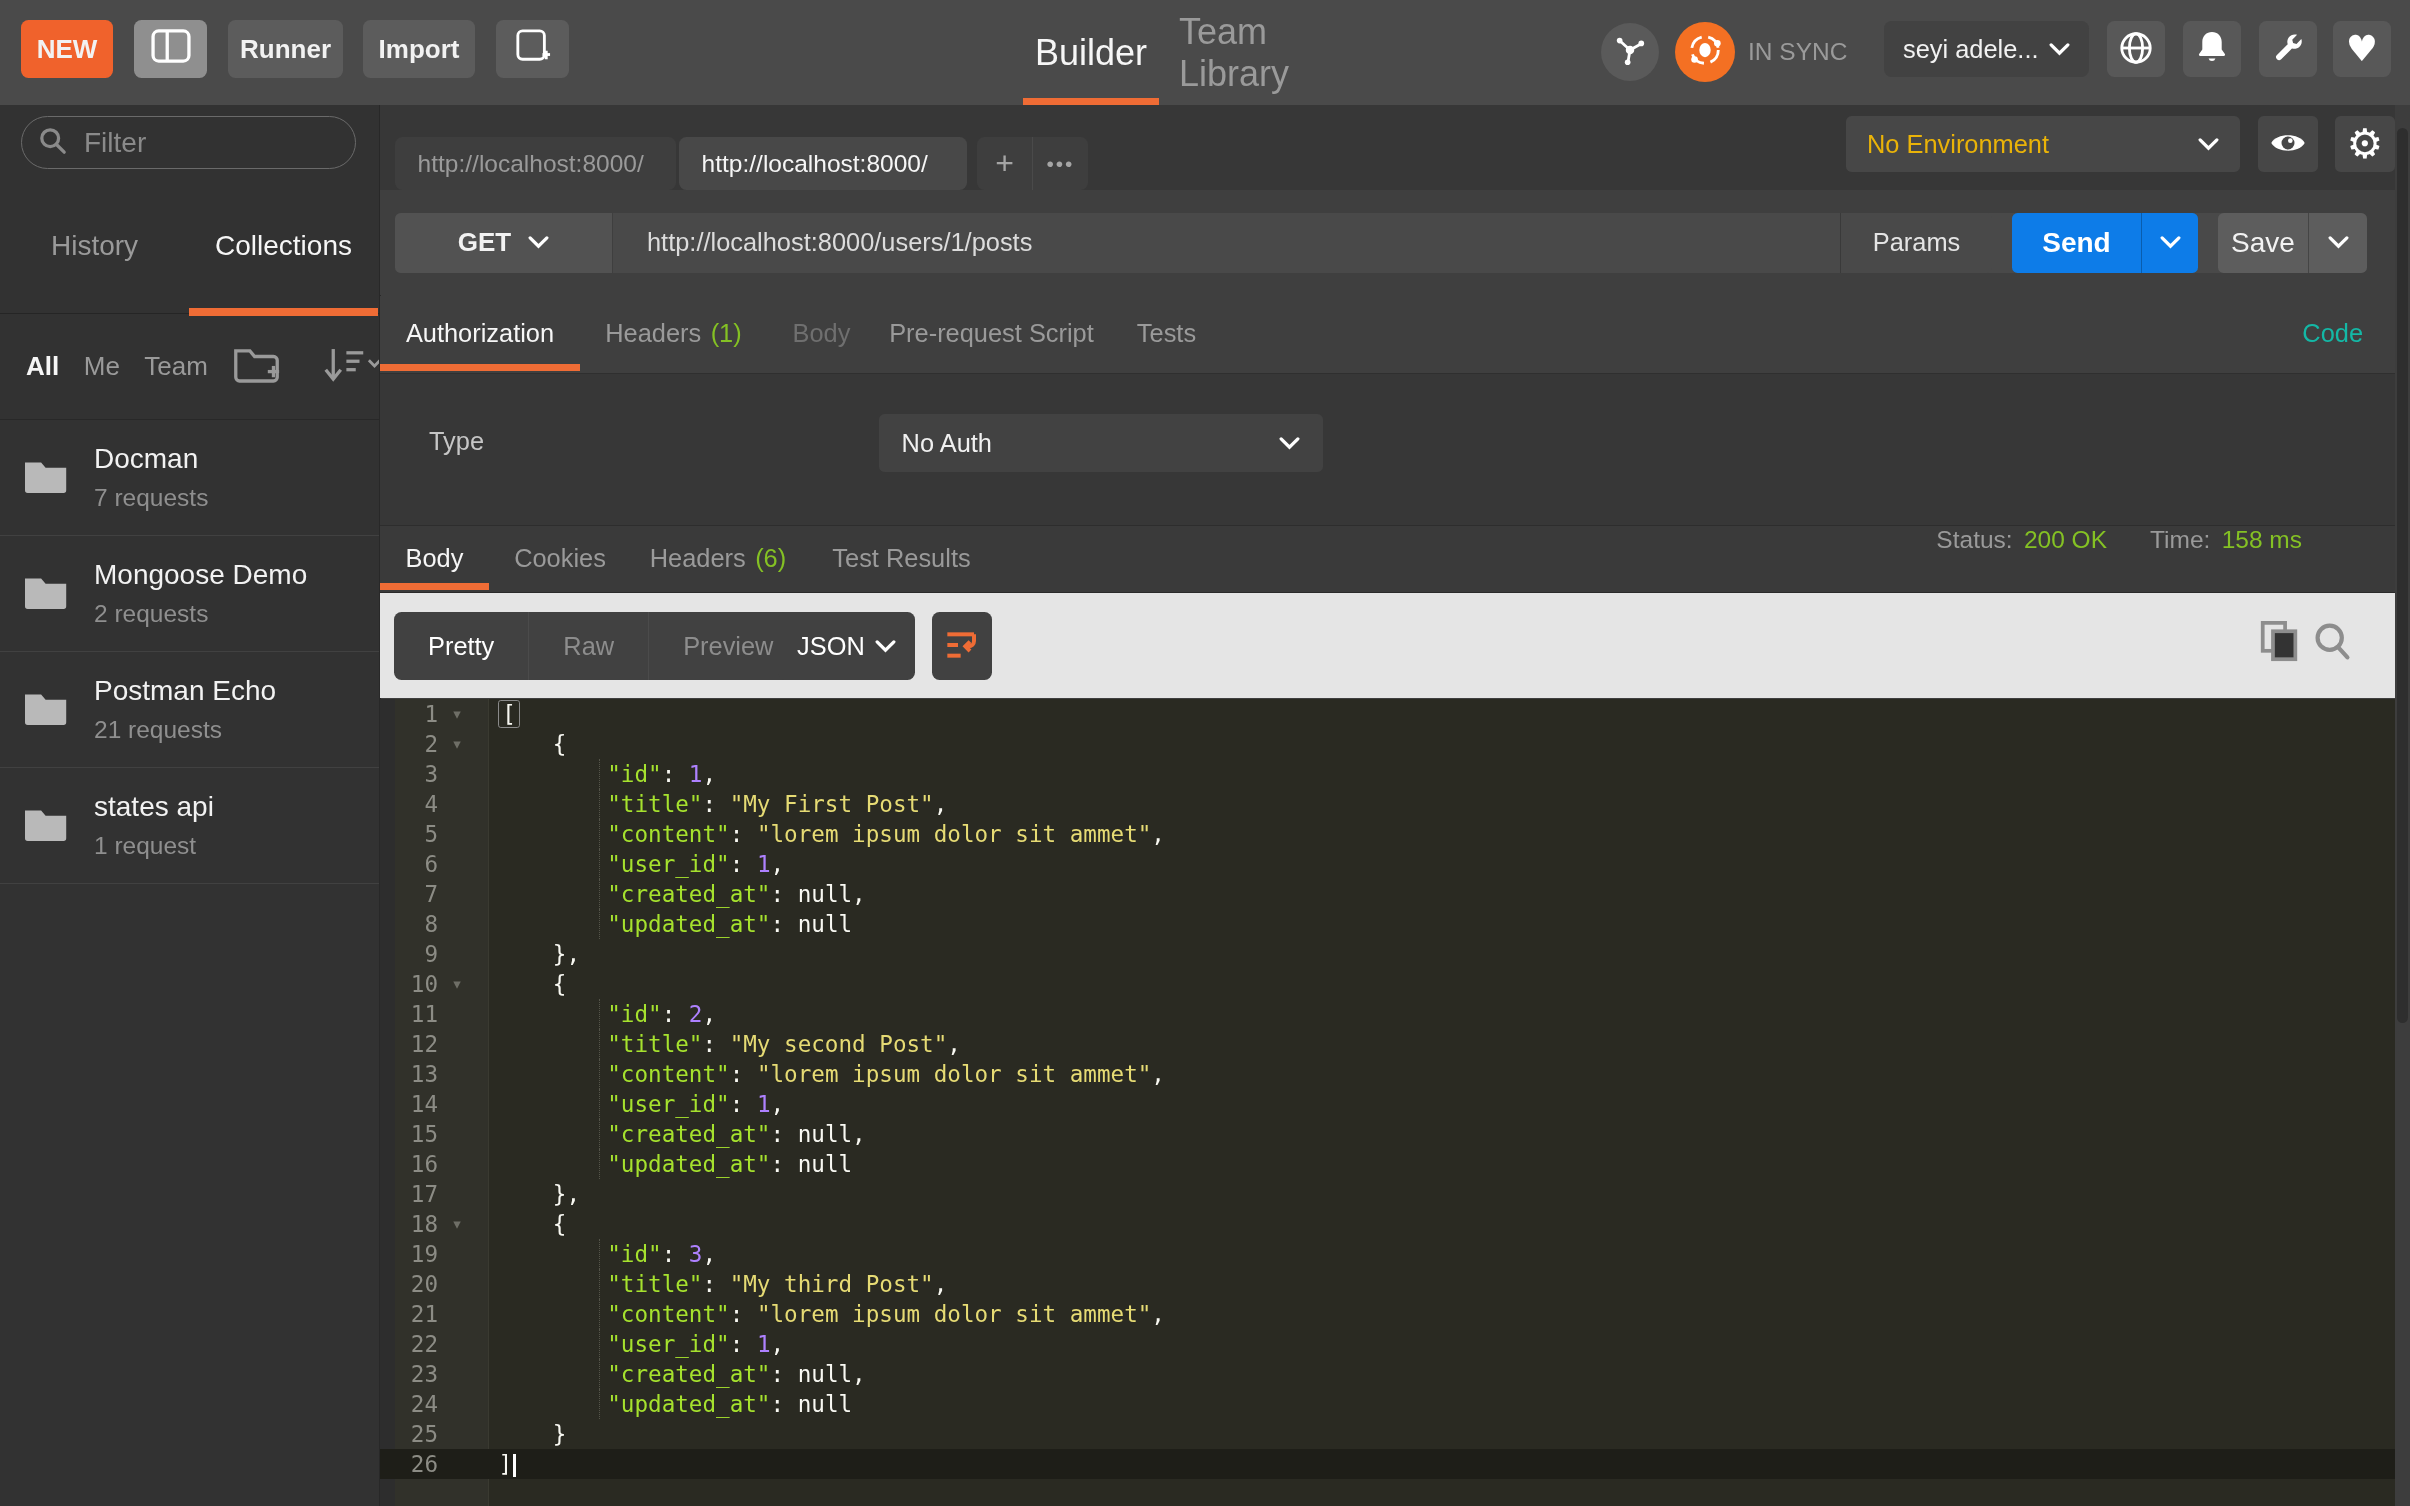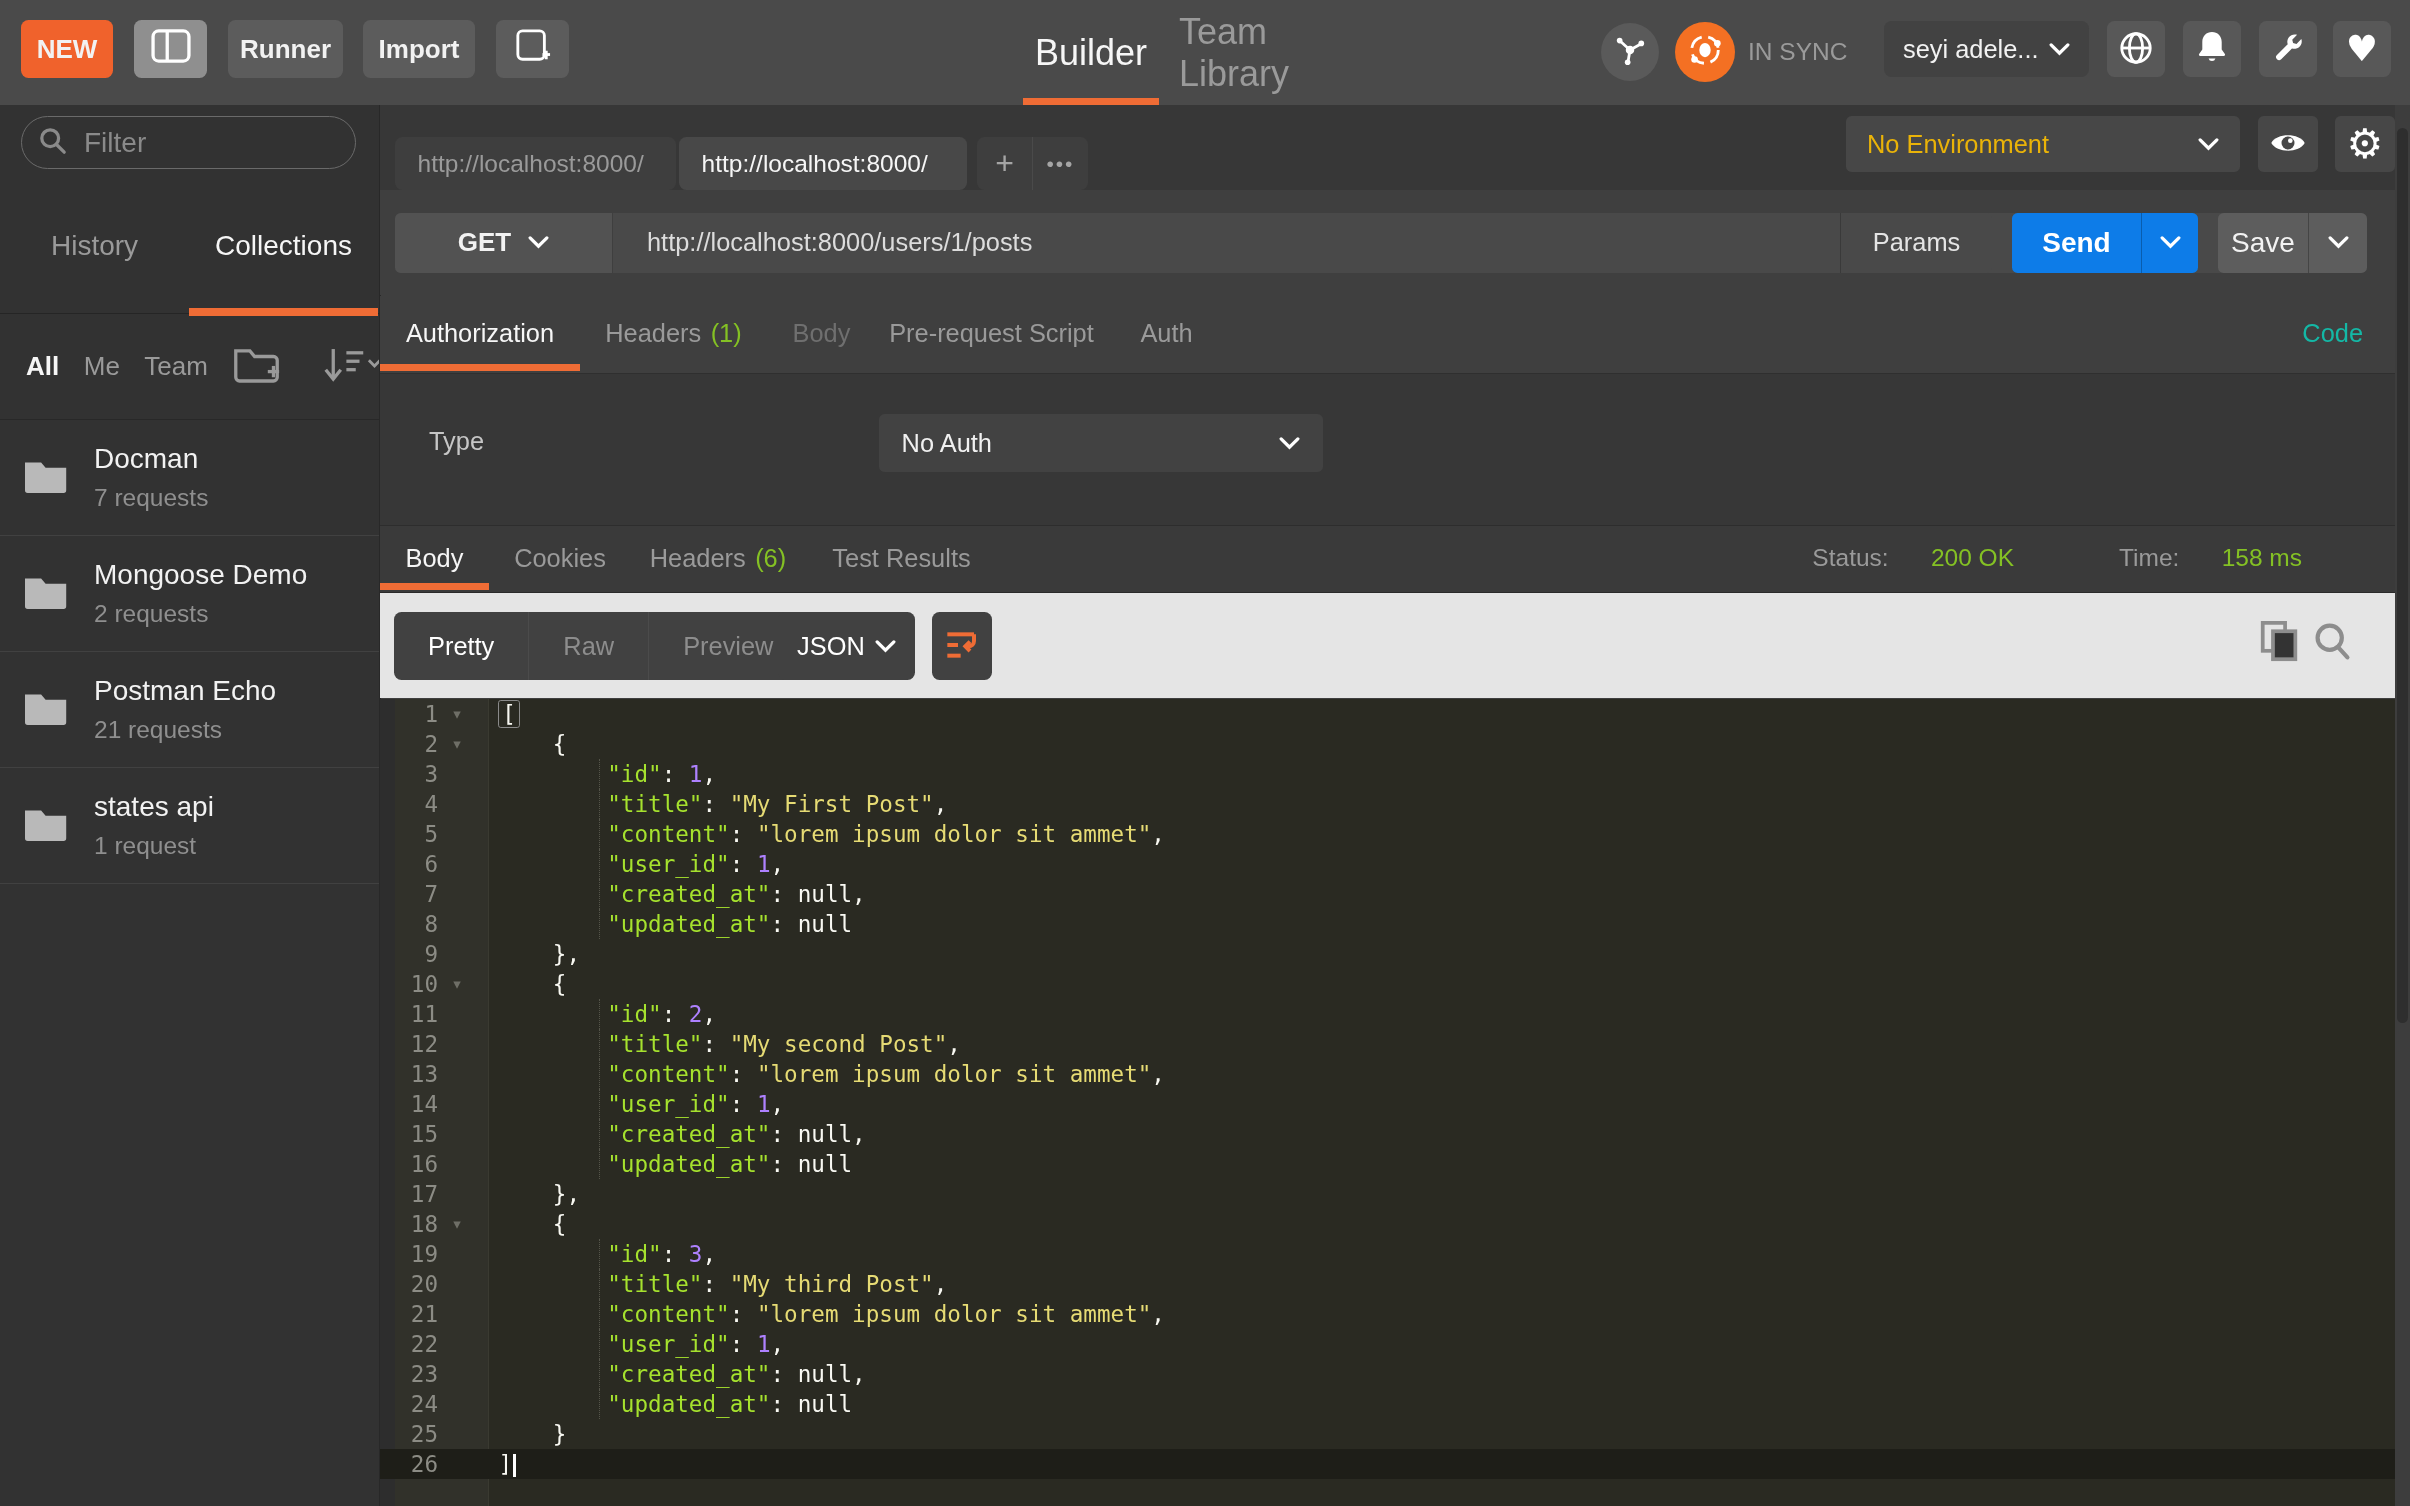--- a/index.html
+++ b/index.html
@@ -95,21 +95,21 @@
   #authpanel{position:absolute;left:380px;top:373px;width:2030px;height:153px;background:#373737;
              border-top:1.9px solid #2f2f2f;box-sizing:border-box;}
   #type-label{position:absolute;left:49px;top:53px;font-size:25.4px;color:#c6c6c6;}
   #auth-select{position:absolute;left:499px;top:40px;width:444px;height:58px;background:#424242;border-radius:5.6px;
                display:flex;align-items:center;justify-content:space-between;padding:0 22.6px;
                box-sizing:border-box;font-size:25.4px;color:#f0f0f0;}
 
   
   #resphead{position:absolute;left:380px;top:525px;width:2030px;height:68px;background:#3a3a3a;
             border-top:1.9px solid #2d2d2d;border-bottom:1.9px solid #2a2a2a;box-sizing:border-box;font-size:25.4px;}
-  #respstatus{position:absolute;right:108px;top:0;height:64px;display:flex;align-items:center;font-size:24.5px;color:#9a9a9a;gap:31px;}
+  #respstatus{position:absolute;right:108px;top:0;height:64px;display:flex;font-size:24.5px;color:#9a9a9a;}
   #respstatus .g{color:#84c124;margin-left:11.3px;}
   #respstatus .sep{width:43px;}
 
   
   #prettybar{position:absolute;left:380px;top:593px;width:2030px;height:105px;background:#e5e5e5;}
   #viewgroup{position:absolute;left:14px;top:19px;height:68px;background:#414141;border-radius:7.5px;display:flex;}
   #viewgroup .seg{padding:0 34px;display:flex;align-items:center;font-size:25.4px;color:#8d8d8d;}
   #viewgroup .seg.on{color:#fff;}
   #viewgroup .seg+.seg{border-left:0.9px solid #4b4b4b;}
   #lang-select{position:absolute;left:398px;top:19px;width:137px;height:68px;background:#414141;border-radius:7.5px;
@@ -421,21 +421,21 @@
       <span>Headers</span>
       <span class="cnt-green">(1)</span>
     </div>
     <div class="rtab dimmer" style="left:399px;width:85px;">
       <span>Body</span>
     </div>
     <div class="rtab dim" style="left:503px;width:217px;">
       <span>Pre-request Script</span>
     </div>
     <div class="rtab dim" style="left:744px;width:85px;">
-      <span>Auth</span>
+      <span>Tests</span>
     </div>
     <div id="code-link">
       <span>Code</span>
     </div>
   </div>
 
   <div id="authpanel">
     <div id="type-label">Type</div>
     <div id="auth-select">
       <span>No Auth</span>

